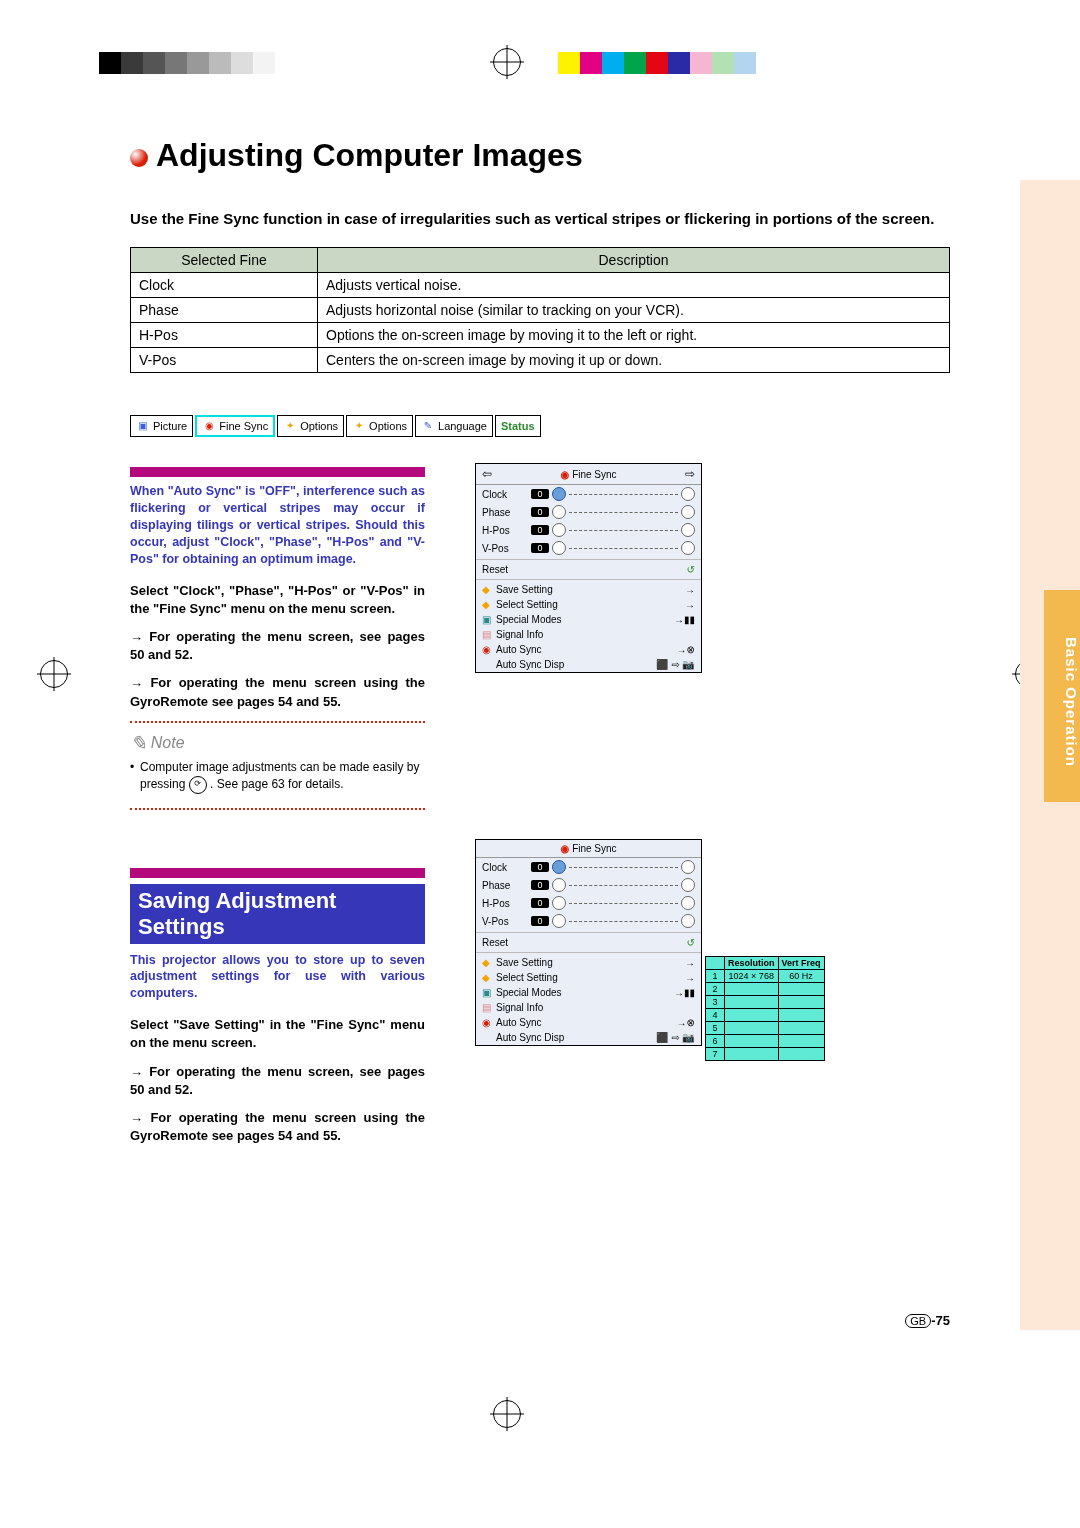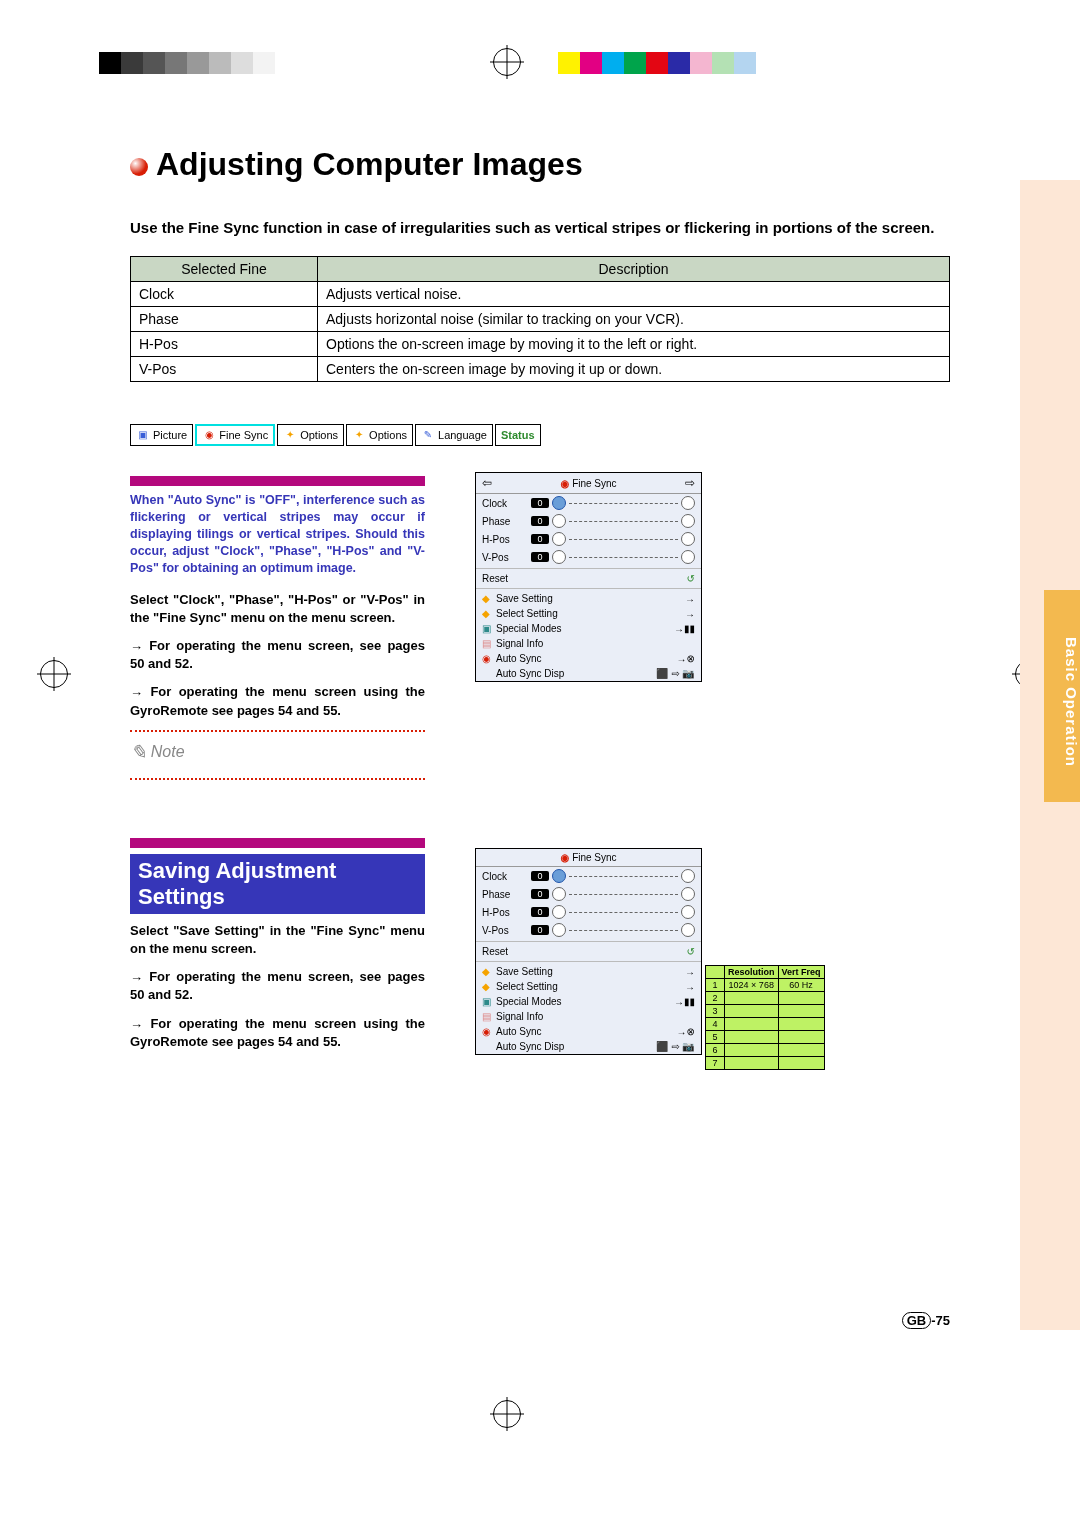--- a/index.html
+++ b/index.html
@@ -43,21 +43,21 @@
 
   .content {
     position: absolute;
     left: 130px;
     top: 137px;
     width: 820px;
   }
   h1.page-title {
     font-size: 32px;
     font-weight: bold;
-    margin: 9px 0 35px 0;
+    margin: 0 0 35px 0;
     color: #000;
   }
   .bullet {
     display:inline-block;
     width:18px;height:18px;
     background: radial-gradient(circle at 30% 30%, #fff, #d81e05 60%);
     border-radius:50%;
     margin-right:8px;
     vertical-align: baseline;
     position: relative;
@@ -251,42 +251,42 @@
     width:60px; height:1150px;
     background:#fde7d6;
   }
 
   .resolution-table {
     border-collapse: collapse;
     font-size: 9px;
     position: relative;
     left: 230px;
     top: -90px;
-    background:#bef264;
+    background:#5eead4;
   }
   .resolution-table th, .resolution-table td {
     border:1px solid #000;
     padding:1px 3px;
     text-align:center;
   }
   .resolution-table td:first-child { width:12px; }
 
   .page-num {
     position:absolute;
     right: 130px;
     bottom: 200px;
     font-size: 13px;
     font-weight:bold;
   }
   .page-num .gb {
     border:1px solid #000;
     border-radius:10px;
     padding:0 4px;
-    font-size:13px;
-    font-weight:bold;
+    font-size:11px;
+    font-weight:normal;
   }
   .footer {
     position:absolute;
     bottom: 120px;
     left:130px;
     right:130px;
     display:flex;
     justify-content:space-between;
     font-size:10px;
     color:#444;
@@ -392,26 +392,32 @@
         <div class="blue-para">When "Auto Sync" is "OFF", interference such as flickering or vertical stripes may occur if displaying tilings or vertical stripes. Should this occur, adjust "Clock", "Phase", "H-Pos" and "V-Pos" for obtaining an optimum image.</div>
         <div class="body-para">Select "Clock", "Phase", "H-Pos" or "V-Pos" in the "Fine Sync" menu on the menu screen.</div>
         <div class="body-para arrow-line">For operating the menu screen, see pages 50 and 52.</div>
         <div class="body-para arrow-line">For operating the menu screen using the GyroRemote see pages 54 and 55.</div>
 
         <div class="dotrule"></div>
         <div class="note-head">
           <span class="penc">✎</span>
           <span>Note</span>
         </div>
+        <div class="note-body">
+          <span>Computer image adjustments can be made easily by pressing </span>
+          <span class="ibtn">⟳</span>
+          <span>. See page 63 for details.</span>
+        </div>
         <div class="dotrule" style="margin-top:14px;"></div>
 
         <div style="height:50px;"></div>
 
         <div class="magenta-bar"></div>
         <h2 class="section-h">Saving Adjustment Settings</h2>
+        <div class="blue-para">This projector allows you to store up to seven adjustment settings for use with various computers.</div>
         <div class="body-para">Select "Save Setting" in the "Fine Sync" menu on the menu screen.</div>
         <div class="body-para arrow-line">For operating the menu screen, see pages 50 and 52.</div>
         <div class="body-para arrow-line">For operating the menu screen using the GyroRemote see pages 54 and 55.</div>
       </div>
 
       <div class="col-right">
 
         <div class="fine-sync-menu">
           <div class="fs-title">
             <span class="fs-arrow">⇦</span>

